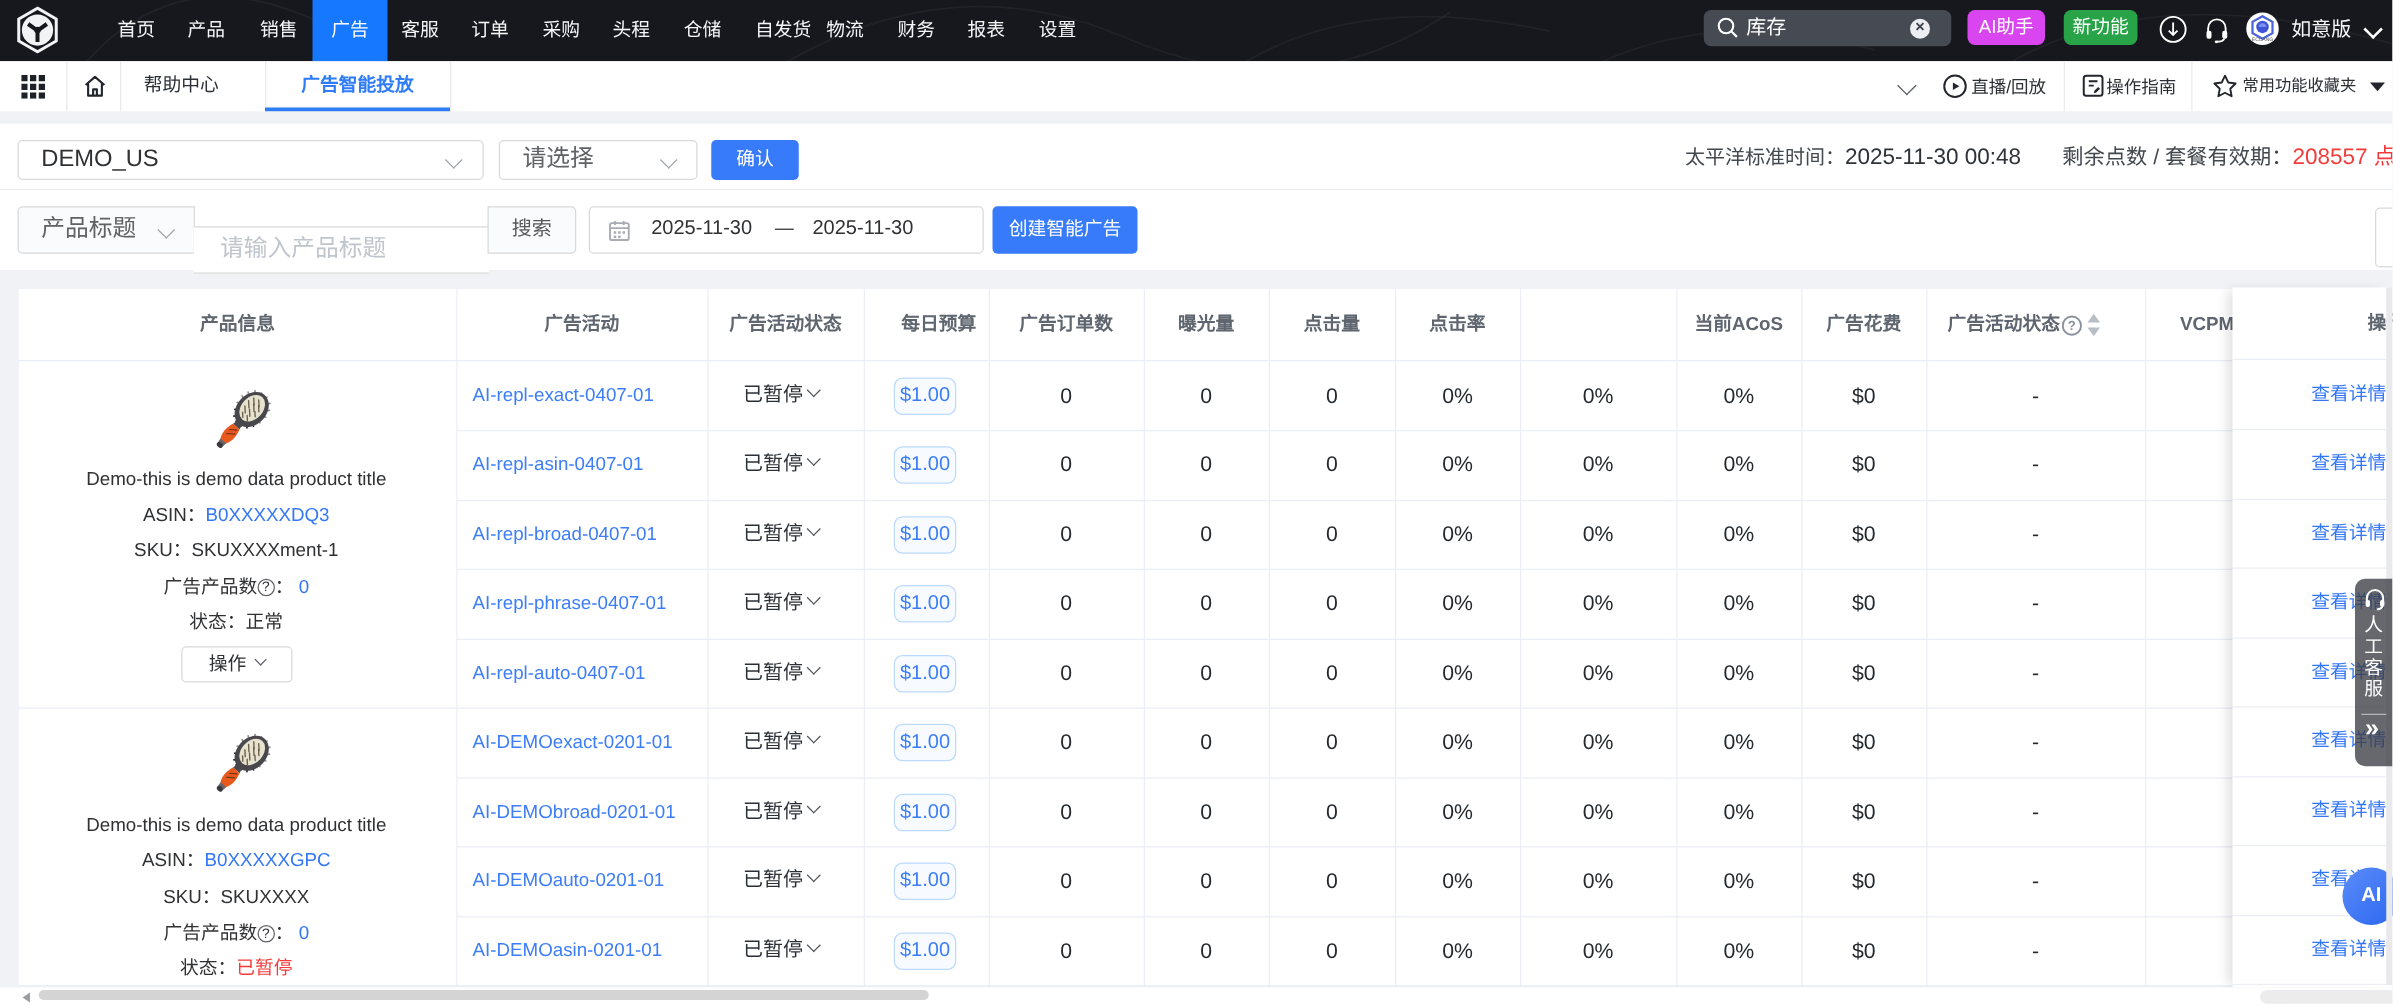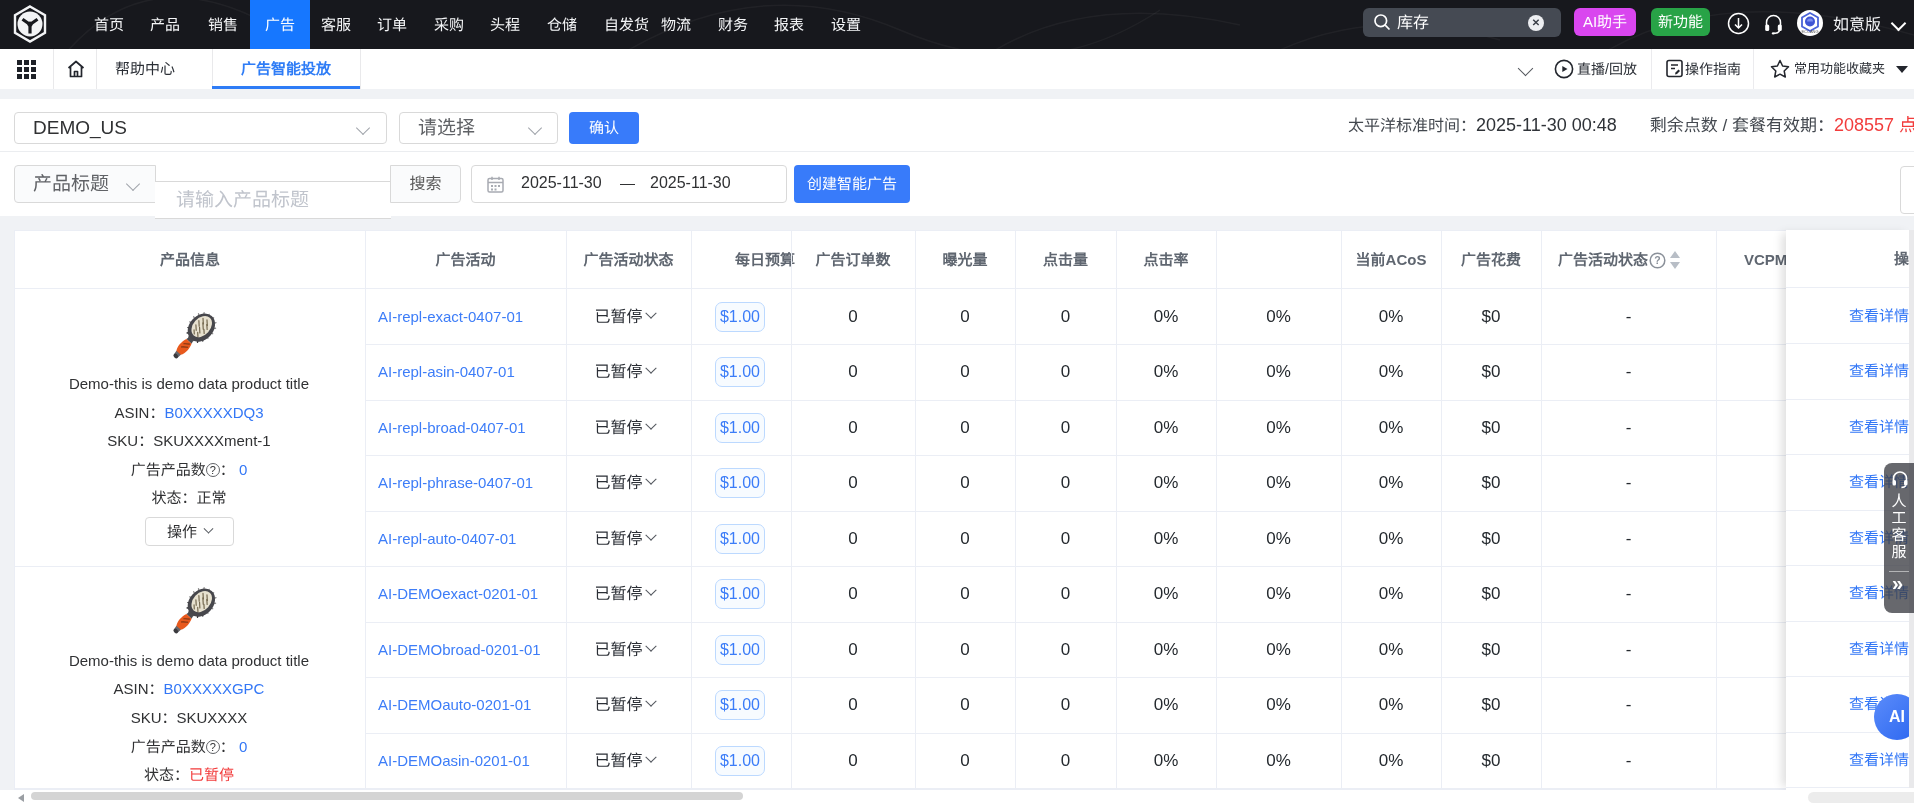--- a/index.html
+++ b/index.html
@@ -187,21 +187,21 @@
   <span class="abs" style="left:620px;top:13px;height:38px;line-height:36px;font-size:15px;color:#303133;">—</span>
   <span class="abs" style="left:650px;top:13px;height:38px;line-height:36px;font-size:16px;color:#303133;">2025-11-30</span>
   <div class="btn-blue" style="left:794px;top:13px;width:116px;height:38px;line-height:38px;">创建智能广告</div>
   <div class="abs" style="left:1900px;top:14px;width:20px;height:48px;border:1px solid #d9d9d9;border-radius:4px;background:#fff;"></div>
 </div>
 
 <div class="abs" id="card">
   <div class="th" style="left:0px;width:350px;">产品信息</div>
   <div class="th" style="left:350px;width:201px;">广告活动</div>
   <div class="th" style="left:551px;width:125px;">广告活动状态</div>
-  <div class="th" style="left:700px;width:100px;">每日预算</div>
+  <div class="th" style="left:666px;width:100px;text-align:right;">每日预算</div>
   <div class="th" style="left:776px;width:124px;">广告订单数</div>
   <div class="th" style="left:900px;width:100px;">曝光量</div>
   <div class="th" style="left:1000px;width:101px;">点击量</div>
   <div class="th" style="left:1101px;width:100px;">点击率</div>
   <div class="th" style="left:1326px;width:100px;">当前ACoS</div>
   <div class="th" style="left:1426px;width:100px;">广告花费</div>
   <div class="th" style="left:1543px;">广告活动状态</div>
   <svg class="abs" style="left:1634px;top:21px" width="17" height="17" viewBox="0 0 17 17">
       <circle cx="8.5" cy="8.5" r="7.3" fill="none" stroke="#8a9099" stroke-width="1.5"></circle>
       <text x="8.5" y="12.2" font-size="10.5" text-anchor="middle" fill="#8a9099" font-weight="bold">?</text>

